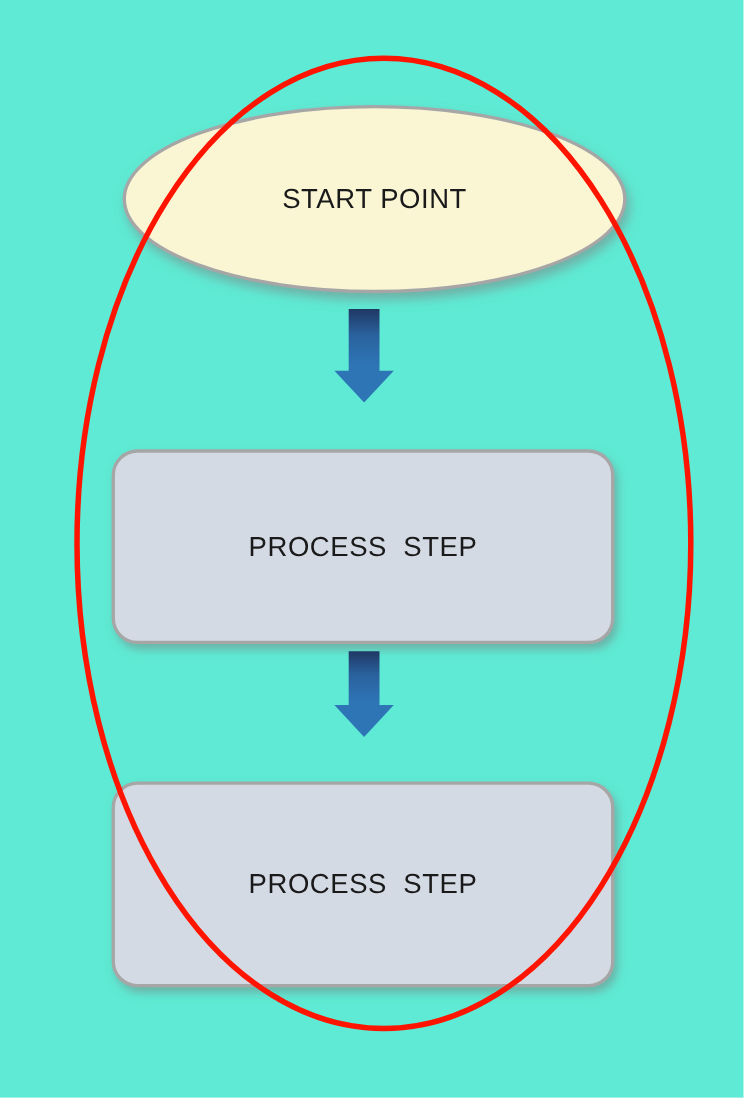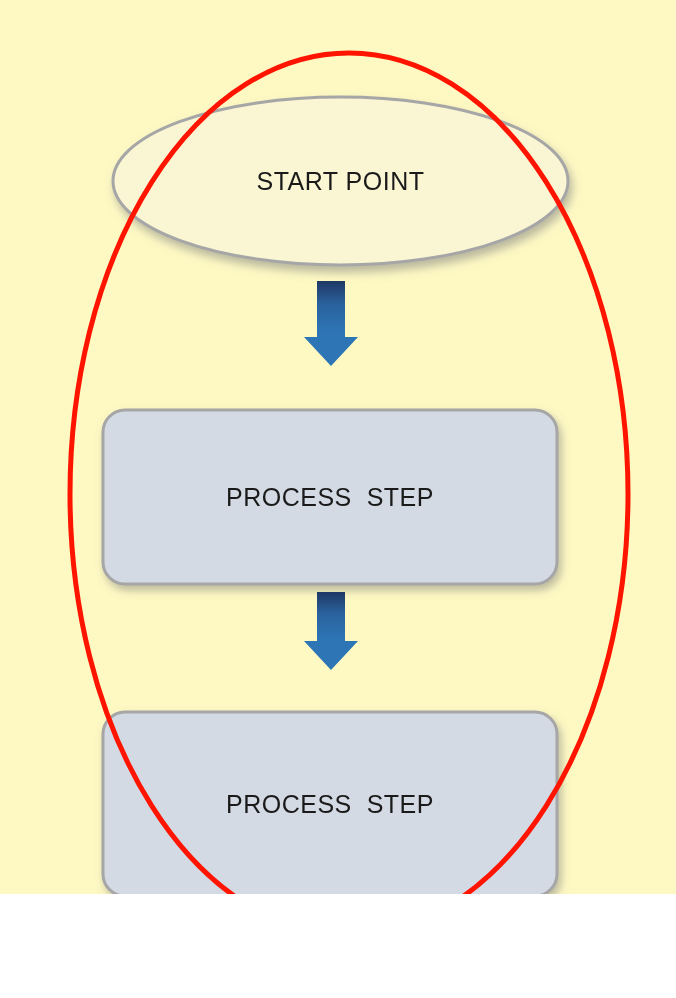--- a/index.html
+++ b/index.html
@@ -6,22 +6,22 @@
     margin: 0;
     padding: 0;
     background: #ffffff;
   }
   body {
     font-family: "Liberation Sans", sans-serif;
   }
   #canvas {
     position: relative;
     width: 676px;
-    height: 894px;
-    background: #fef9c3;
+    height: 998px;
+    background: #5eead4;
     overflow: hidden;
     text-align: right;
   }
   #flow-svg {
     position: absolute;
     left: 0;
     top: 0;
     width: 676px;
     height: 998px;
   }

